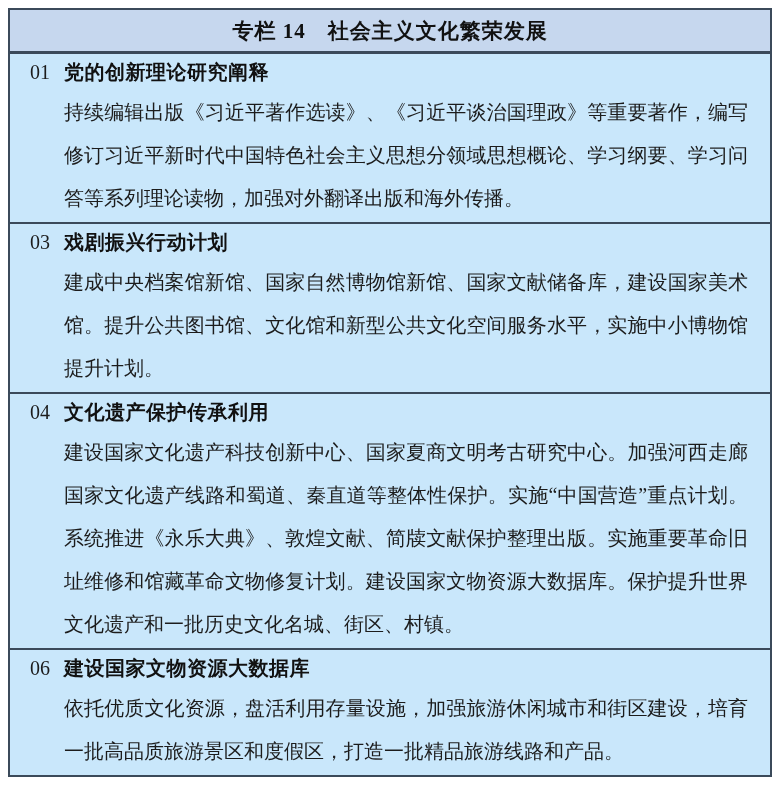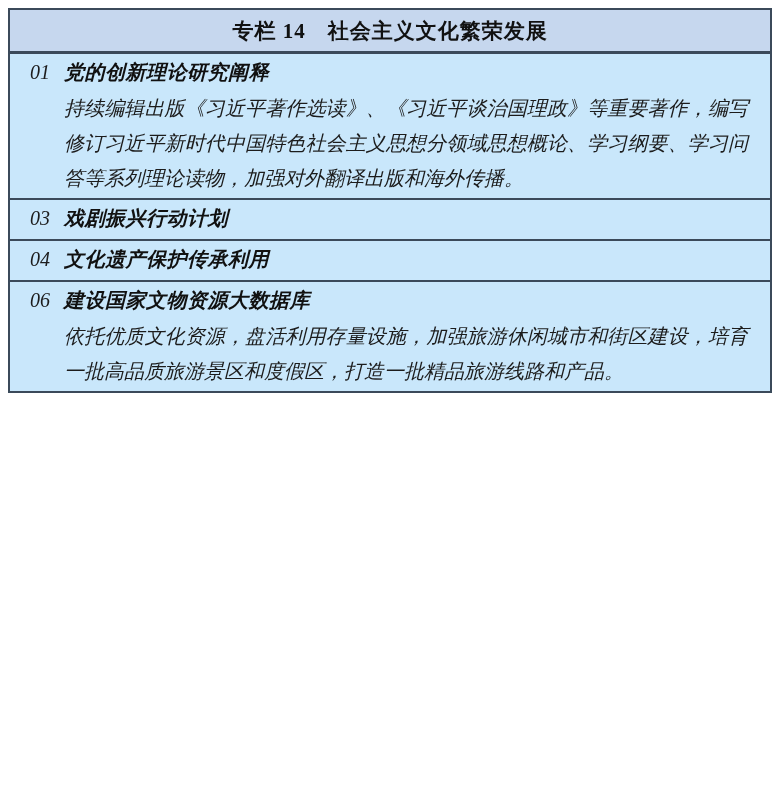--- a/index.html
+++ b/index.html
@@ -35,21 +35,20 @@
   .panel-title {
     font-size: 21px;
     font-weight: bold;
     letter-spacing: 1px;
     color: #111111;
   }
   .section {
     box-sizing: border-box;
     padding: 1px 22px 2px 20px;
     background: #c9e7fb;
-    font-style: italic;
   }
   .section + .section {
     border-top: 2px solid #3b4a5a;
   }
   .sec-head {
     line-height: 35px;
     white-space: nowrap;
   }
   .sec-num {
     display: inline-block;
@@ -60,21 +59,21 @@
   }
   .sec-title {
     font-size: 20px;
     font-weight: bold;
     color: #111111;
     letter-spacing: 0.5px;
   }
   .sec-body {
     margin-left: 34px;
     font-size: 20px;
-    line-height: 35px;
+    line-height: 43px;
     text-align: justify;
     text-justify: inter-ideograph;
     color: #1c1c1c;
   }
 </style>
 </head>
 <body>
 
 <div class="page">
   <div class="panel">
@@ -88,26 +87,28 @@
         <span class="sec-num">01</span><span class="sec-title">党的创新理论研究阐释</span>
       </div>
       <div class="sec-body">持续编辑出版《习近平著作选读》、《习近平谈治国理政》等重要著作，编写修订习近平新时代中国特色社会主义思想分领域思想概论、学习纲要、学习问答等系列理论读物，加强对外翻译出版和海外传播。</div>
     </div>
 
 
     <div class="section">
       <div class="sec-head">
         <span class="sec-num">03</span><span class="sec-title">戏剧振兴行动计划</span>
       </div>
+      <div class="sec-body">建成中央档案馆新馆、国家自然博物馆新馆、国家文献储备库，建设国家美术馆。提升公共图书馆、文化馆和新型公共文化空间服务水平，实施中小博物馆提升计划。</div>
     </div>
 
     <div class="section">
       <div class="sec-head">
         <span class="sec-num">04</span><span class="sec-title">文化遗产保护传承利用</span>
       </div>
+      <div class="sec-body">建设国家文化遗产科技创新中心、国家夏商文明考古研究中心。加强河西走廊国家文化遗产线路和蜀道、秦直道等整体性保护。实施“中国营造”重点计划。系统推进《永乐大典》、敦煌文献、简牍文献保护整理出版。实施重要革命旧址维修和馆藏革命文物修复计划。建设国家文物资源大数据库。保护提升世界文化遗产和一批历史文化名城、街区、村镇。</div>
     </div>
 
     <div class="section">
       <div class="sec-head">
         <span class="sec-num">06</span><span class="sec-title">建设国家文物资源大数据库</span>
       </div>
       <div class="sec-body">依托优质文化资源，盘活利用存量设施，加强旅游休闲城市和街区建设，培育一批高品质旅游景区和度假区，打造一批精品旅游线路和产品。</div>
     </div>
 
   </div>

